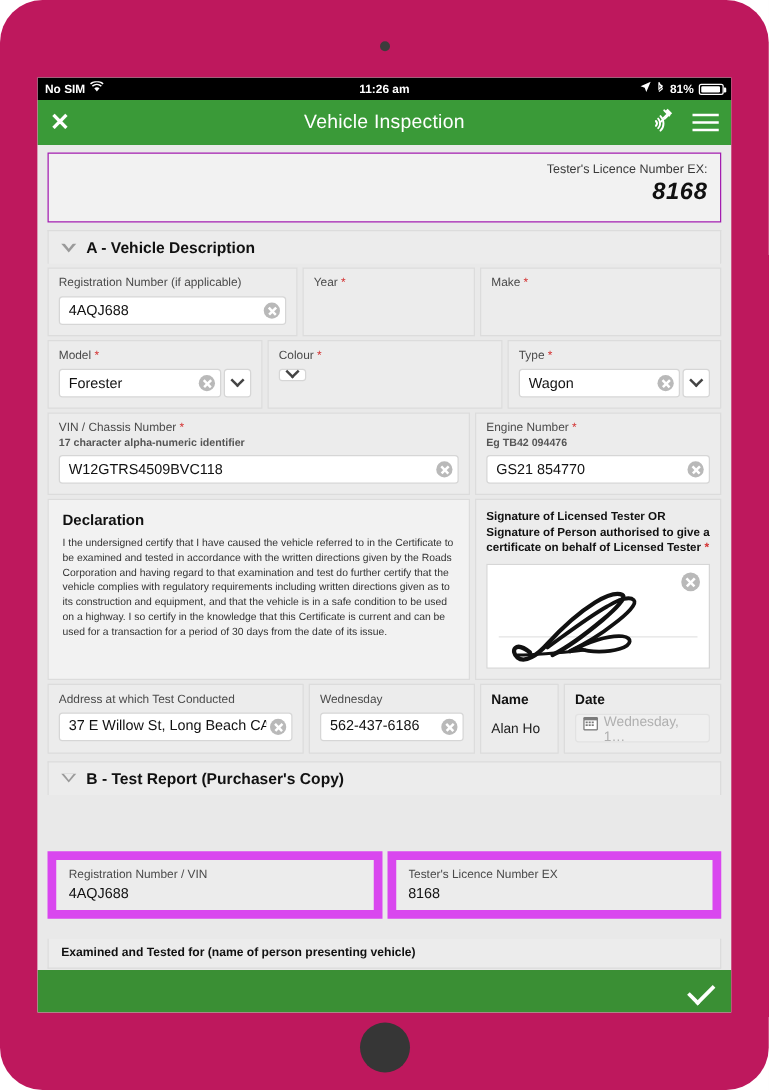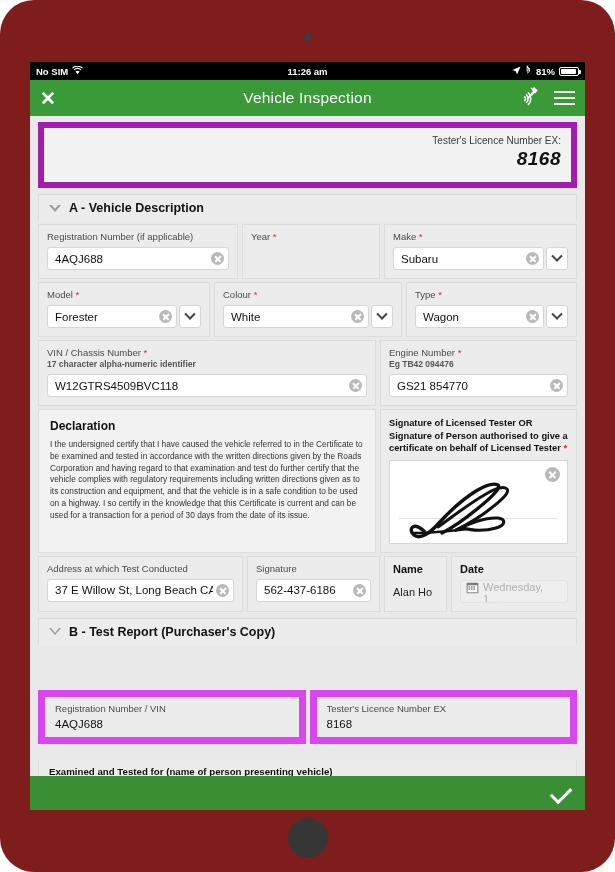--- a/index.html
+++ b/index.html
@@ -7,21 +7,21 @@
     width: 615px; height: 872px;
     background: #ffffff;
     font-family: "Liberation Sans", sans-serif;
     overflow: hidden;
   }
 
   
   .device {
     position: absolute; left: 0; top: 0;
     width: 615px; height: 872px;
-    background: #7f1d1d;
+    background: #be185d;
     border-radius: 34px;
   }
   .camera {
     position: absolute; left: 50%; top: 33px;
     width: 8px; height: 8px; margin-left: -4px;
     background: #3c3c3c; border-radius: 50%;
   }
   .home-btn {
     position: absolute; left: 50%; top: 818px;
     width: 40px; height: 40px; margin-left: -20px;
@@ -87,21 +87,21 @@
 
   
   .body {
     position: absolute; top: 54px; bottom: 34px; left: 0; right: 0;
     background: #e9e9e9; overflow: hidden;
     padding: 0 8px;
   }
 
   .card {
     background: #f2f2f2;
-    border: 6px solid #a21caf;
+    border: 1px solid #a21caf;
     margin-top: 6px;
   }
 
   
   .licence-card { padding: 7px 10px 12px; text-align: right; min-height: 48px; }
   .licence-label { font-size: 10px; color: #3a3a3a; }
   .licence-num {
     font-size: 19px; font-style: italic; font-weight: bold;
     color: #111; margin-top: 2px; letter-spacing: 0.5px;
   }
@@ -321,52 +321,39 @@
               <span class="val">4AQJ688</span>
               <span class="clear"></span>
             </div>
           </div>
         </div>
         <div class="fld" style="flex:0 0 138px">
           <div class="lbl"><span>Year</span><span class="req"> *</span></div>
         </div>
         <div class="fld">
           <div class="lbl"><span>Make</span><span class="req"> *</span></div>
-          <div class="inwrap">
-            <div class="input">
-              <span class="val">Subaru</span>
+        </div>
+      </div>
+
+      <div class="row">
+        <div class="fld" style="flex:0 0 172px">
+          <div class="lbl"><span>Model</span><span class="req"> *</span></div>
+          <div class="inwrap">
+            <div class="input">
+              <span class="val">Forester</span>
               <span class="clear"></span>
             </div>
             <div class="dropbtn">
                 <span class="chev"></span>
               </div>
           </div>
         </div>
-      </div>
-
-      <div class="row">
-        <div class="fld" style="flex:0 0 172px">
-          <div class="lbl"><span>Model</span><span class="req"> *</span></div>
-          <div class="inwrap">
-            <div class="input">
-              <span class="val">Forester</span>
-              <span class="clear"></span>
-            </div>
-            <div class="dropbtn">
-                <span class="chev"></span>
-              </div>
-          </div>
-        </div>
         <div class="fld" style="flex:0 0 188px">
           <div class="lbl"><span>Colour</span><span class="req"> *</span></div>
           <div class="inwrap">
-            <div class="input">
-              <span class="val">White</span>
-              <span class="clear"></span>
-            </div>
             <div class="dropbtn">
                 <span class="chev"></span>
               </div>
           </div>
         </div>
         <div class="fld">
           <div class="lbl"><span>Type</span><span class="req"> *</span></div>
           <div class="inwrap">
             <div class="input">
               <span class="val">Wagon</span>
@@ -428,21 +415,21 @@
         <div class="fld" style="flex:0 0 205px">
           <div class="lbl">Address at which Test Conducted</div>
           <div class="inwrap">
             <div class="input">
               <span class="val">37 E Willow St, Long Beach CA</span>
               <span class="clear"></span>
             </div>
           </div>
         </div>
         <div class="fld" style="flex:0 0 133px">
-          <div class="lbl">Signature</div>
+          <div class="lbl">Wednesday</div>
           <div class="inwrap">
             <div class="input">
               <span class="val">562-437-6186</span>
               <span class="clear"></span>
             </div>
           </div>
         </div>
         <div class="cell" style="flex:0 0 63px">
           <div class="cell-b">Name</div>
           <div class="cell-v">Alan Ho</div>

